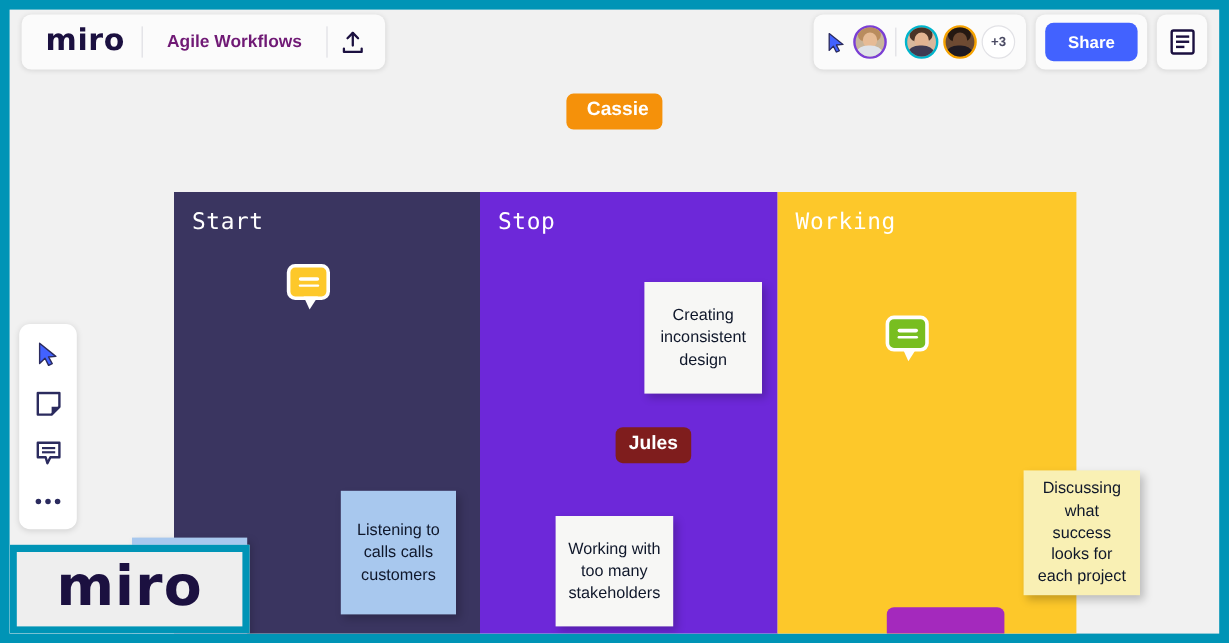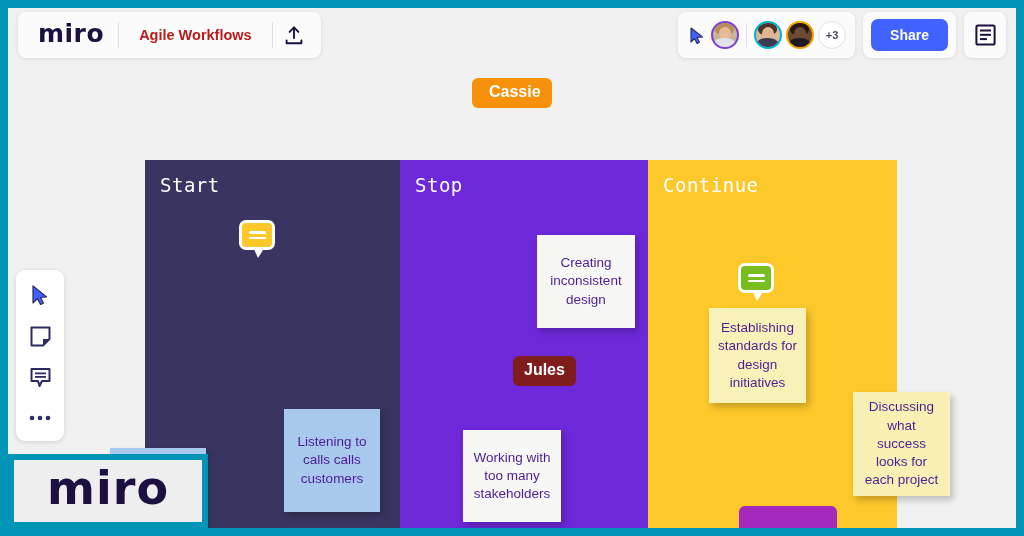--- a/index.html
+++ b/index.html
@@ -34,21 +34,21 @@
     box-shadow: 0 1px 4px rgba(0,0,0,.10);
   }
   .miro-logo-small {
     font-family: "DejaVu Sans", sans-serif;
     font-size: 25px; font-weight: 700;
     color: #1b1040; letter-spacing: .5px;
     padding: 0 14px 3px 14px;
   }
   .vdiv { width: 1px; height: 26px; background: #dedee3; }
   .board-title {
-    font-size: 14.5px; font-weight: 700; color: #b91c1c;
+    font-size: 14.5px; font-weight: 700; color: #701a75;
     padding: 0 20px; white-space: nowrap;
   }
   .upload-btn {
     width: 42px; height: 36px;
     display: flex; align-items: center; justify-content: center;
     cursor: pointer; border-radius: 6px;
   }
 
   .topbar-right {
     position: absolute; right: 10px; top: 4px;
@@ -111,21 +111,21 @@
     font-size: 19px; color: #fff;
     padding: 14px 0 0 15px; letter-spacing: .5px;
   }
 
   
   .note {
     position: absolute;
     display: flex; align-items: center; justify-content: center;
     text-align: center;
     font-size: 13.5px; line-height: 1.35;
-    color: #4c1d95; padding: 8px;
+    color: #0f172a; padding: 8px;
     box-shadow: 3px 4px 7px rgba(0,0,0,.22);
     cursor: pointer;
   }
   .note-blue   { background: #a8c8ee; }
   .note-white  { background: #f7f7f5; }
   .note-yellow { background: #f8f2b8; }
   .note-yellow2{ background: #f9f0b4; }
 
   
   .bubble {
@@ -180,21 +180,21 @@
 
     <div class="board">
 
       <div class="col col-start">
         <div class="col-title">Start</div>
       </div>
       <div class="col col-stop">
         <div class="col-title">Stop</div>
       </div>
       <div class="col col-cont">
-        <div class="col-title">Continue</div>
+        <div class="col-title">Working</div>
       </div>
 
       <div class="bubble bubble-yellow" style="left:94px; top:60px;">
         <span class="ln"></span>
         <span class="ln"></span>
       </div>
 
 
       <div class="note note-blue" style="left:139px; top:249px; width:96px; height:103px;">Listening to calls calls customers</div>
 
@@ -202,21 +202,20 @@
 
       <div class="note note-white" style="left:392px; top:75px; width:98px; height:93px;">Creating inconsistent design</div>
 
       <div class="note note-white" style="left:318px; top:270px; width:98px; height:92px;">Working with too many stakeholders</div>
 
       <div class="bubble bubble-green" style="left:593px; top:103px;">
         <span class="ln"></span>
         <span class="ln"></span>
       </div>
 
-      <div class="note note-yellow" style="left:564px; top:148px; width:97px; height:95px;">Establishing standards for design initiatives</div>
 
       <div class="note note-yellow2" style="left:708px; top:232px; width:97px; height:104px;">Discussing what success looks for each project</div>
     </div>
 
     <div class="cur-label cur-cassie" style="left:464px; top:70px;">Cassie</div>
     <svg class="arrow" style="left:534px; top:95px;" width="40" height="34" viewBox="0 0 40 34">
       <polygon points="38,34 36,4 2,24" fill="#f5910a"></polygon>
     </svg>
 
     <div class="cur-label cur-jules" style="left:505px; top:348px;">Jules</div>

